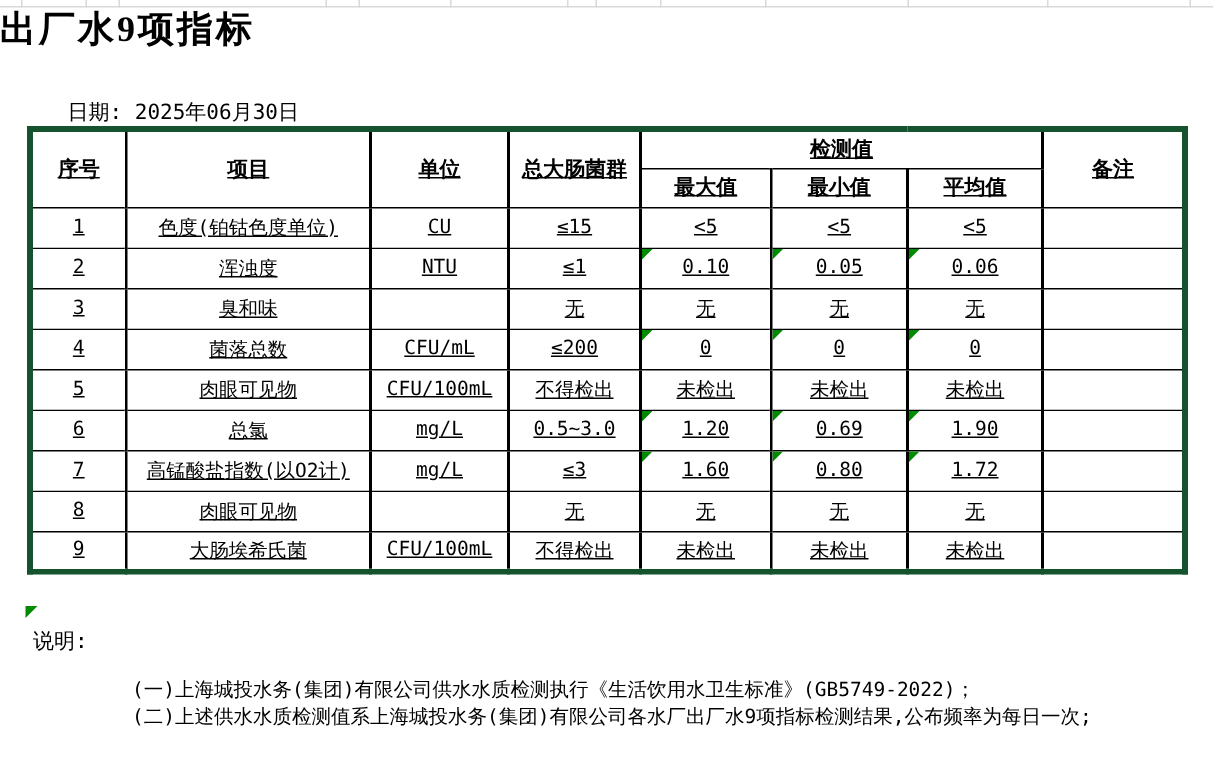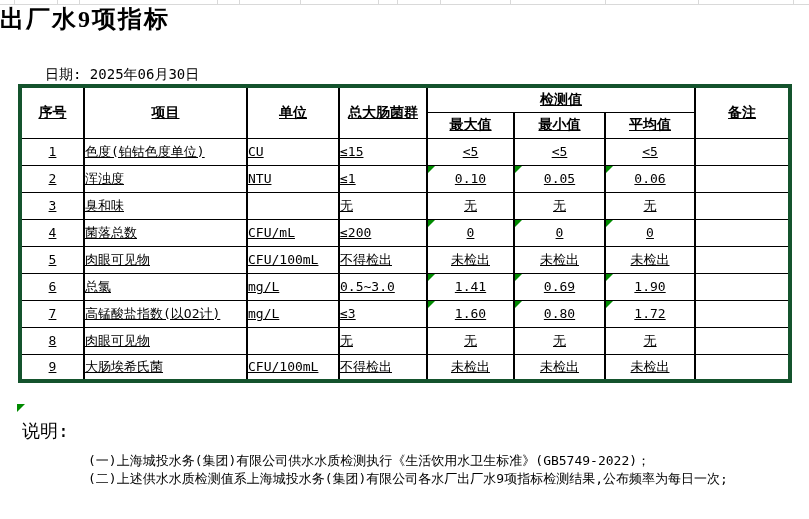--- a/index.html
+++ b/index.html
@@ -39,30 +39,30 @@
     font-size: 13px; font-weight: normal;
     padding: 0; overflow: hidden; white-space: nowrap; position: relative;
     background: #fff;
   }
   table.report th {
     font-weight: bold; font-size: 14px; text-align: center;
   }
   table.report thead tr { height: 26px; }
   table.report tbody tr { height: 27px; }
   td.c-no, td.c-max, td.c-min, td.c-avg { text-align: center; }
-  td.c-item, td.c-unit, td.c-limit { text-align: left; padding-left: 4px; }
+  td.c-item, td.c-unit, td.c-limit { text-align: center; padding-left: 4px; }
   .tri {
     position: absolute; top: 0; left: 0; width: 0; height: 0; display: block;
     border-top: 7px solid #008a00; border-right: 7px solid transparent;
   }
   .flag-below {
     position: absolute; left: 17px; top: 404px; width: 0; height: 0;
     border-top: 8px solid #008a00; border-right: 8px solid transparent;
   }
-  .notes-label { position: absolute; left: 22px; top: 419px; font-size: 18px; }
+  .notes-label { position: absolute; left: 22px; top: 419px; font-size: 14px; }
   .notes {
     position: absolute; left: 40px; top: 452px; width: 760px;
     font-size: 13px; line-height: 17.5px; margin-left: 48px;
   }
 </style>
 </head>
 <body>
 
 <div class="top-strip">
   <i style="left:14px"></i>
@@ -159,21 +159,21 @@
       <td class="c-max">未检出</td>
       <td class="c-min">未检出</td>
       <td class="c-avg">未检出</td>
       <td></td>
     </tr>
     <tr>
       <td class="c-no">6</td>
       <td class="c-item">总氯</td>
       <td class="c-unit">mg/L</td>
       <td class="c-limit">0.5~3.0</td>
-      <td class="c-max"><i class="tri"></i><span>1.41</span></td>
+      <td class="c-max"><i class="tri"></i><span>1.20</span></td>
       <td class="c-min"><i class="tri"></i><span>0.69</span></td>
       <td class="c-avg"><i class="tri"></i><span>1.90</span></td>
       <td></td>
     </tr>
     <tr>
       <td class="c-no">7</td>
       <td class="c-item">高锰酸盐指数(以O2计)</td>
       <td class="c-unit">mg/L</td>
       <td class="c-limit">≤3</td>
       <td class="c-max"><i class="tri"></i><span>1.60</span></td>

